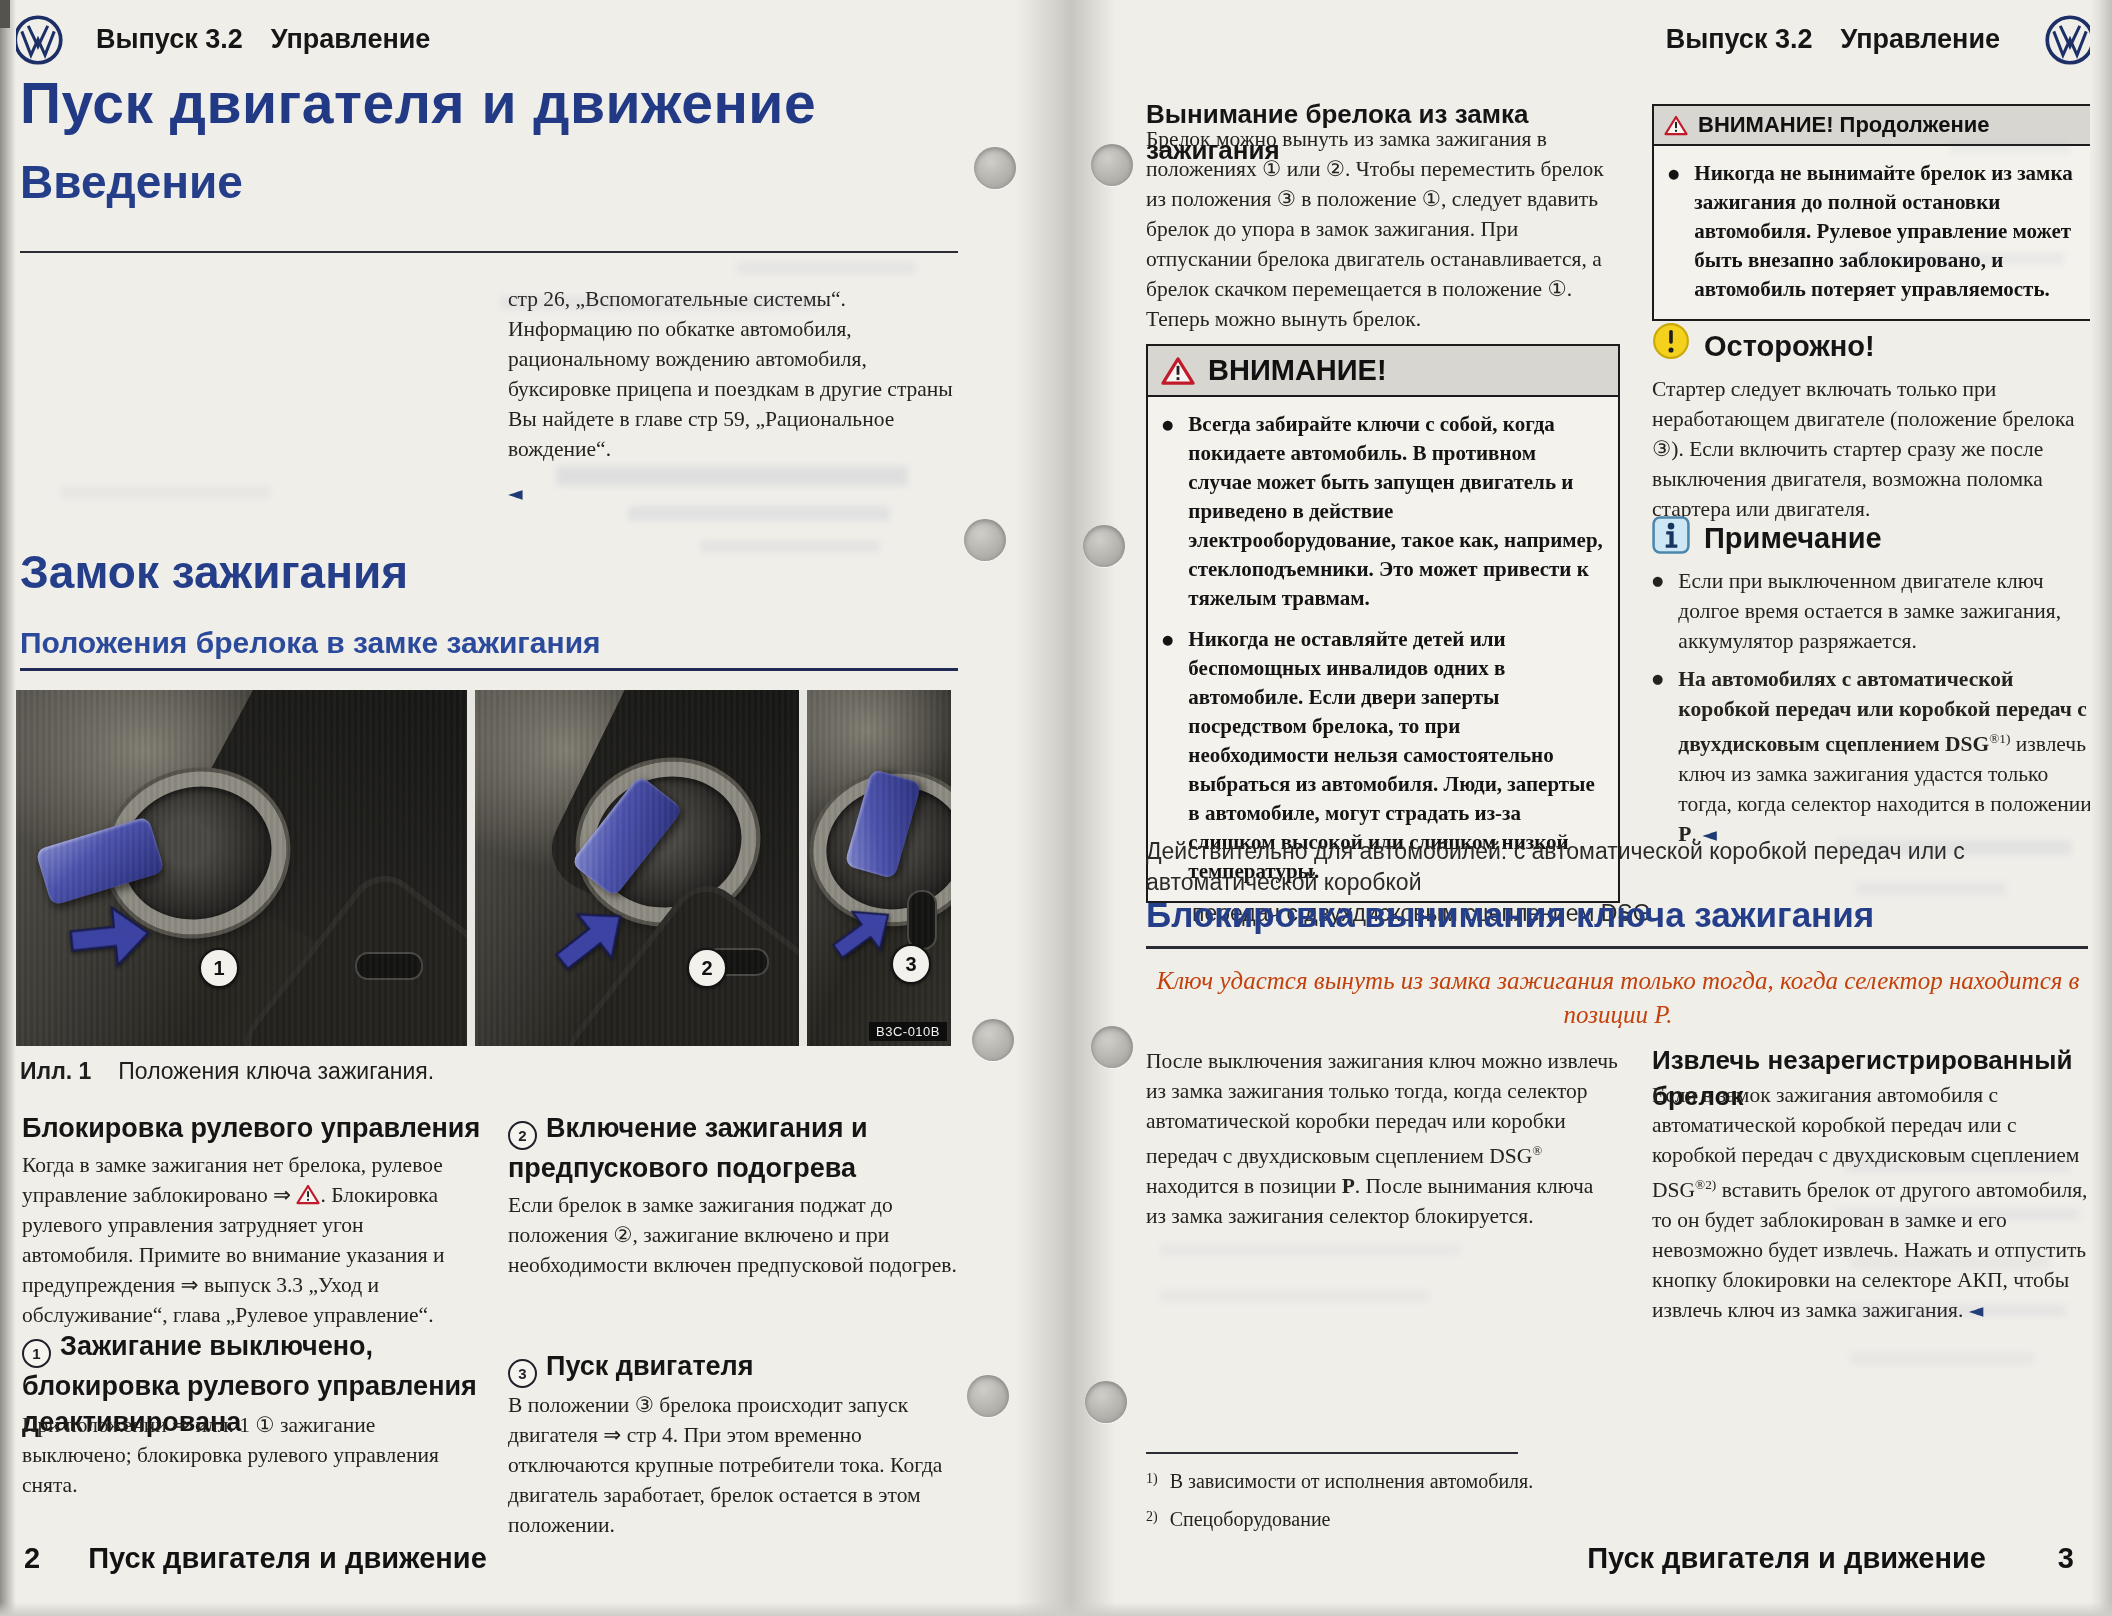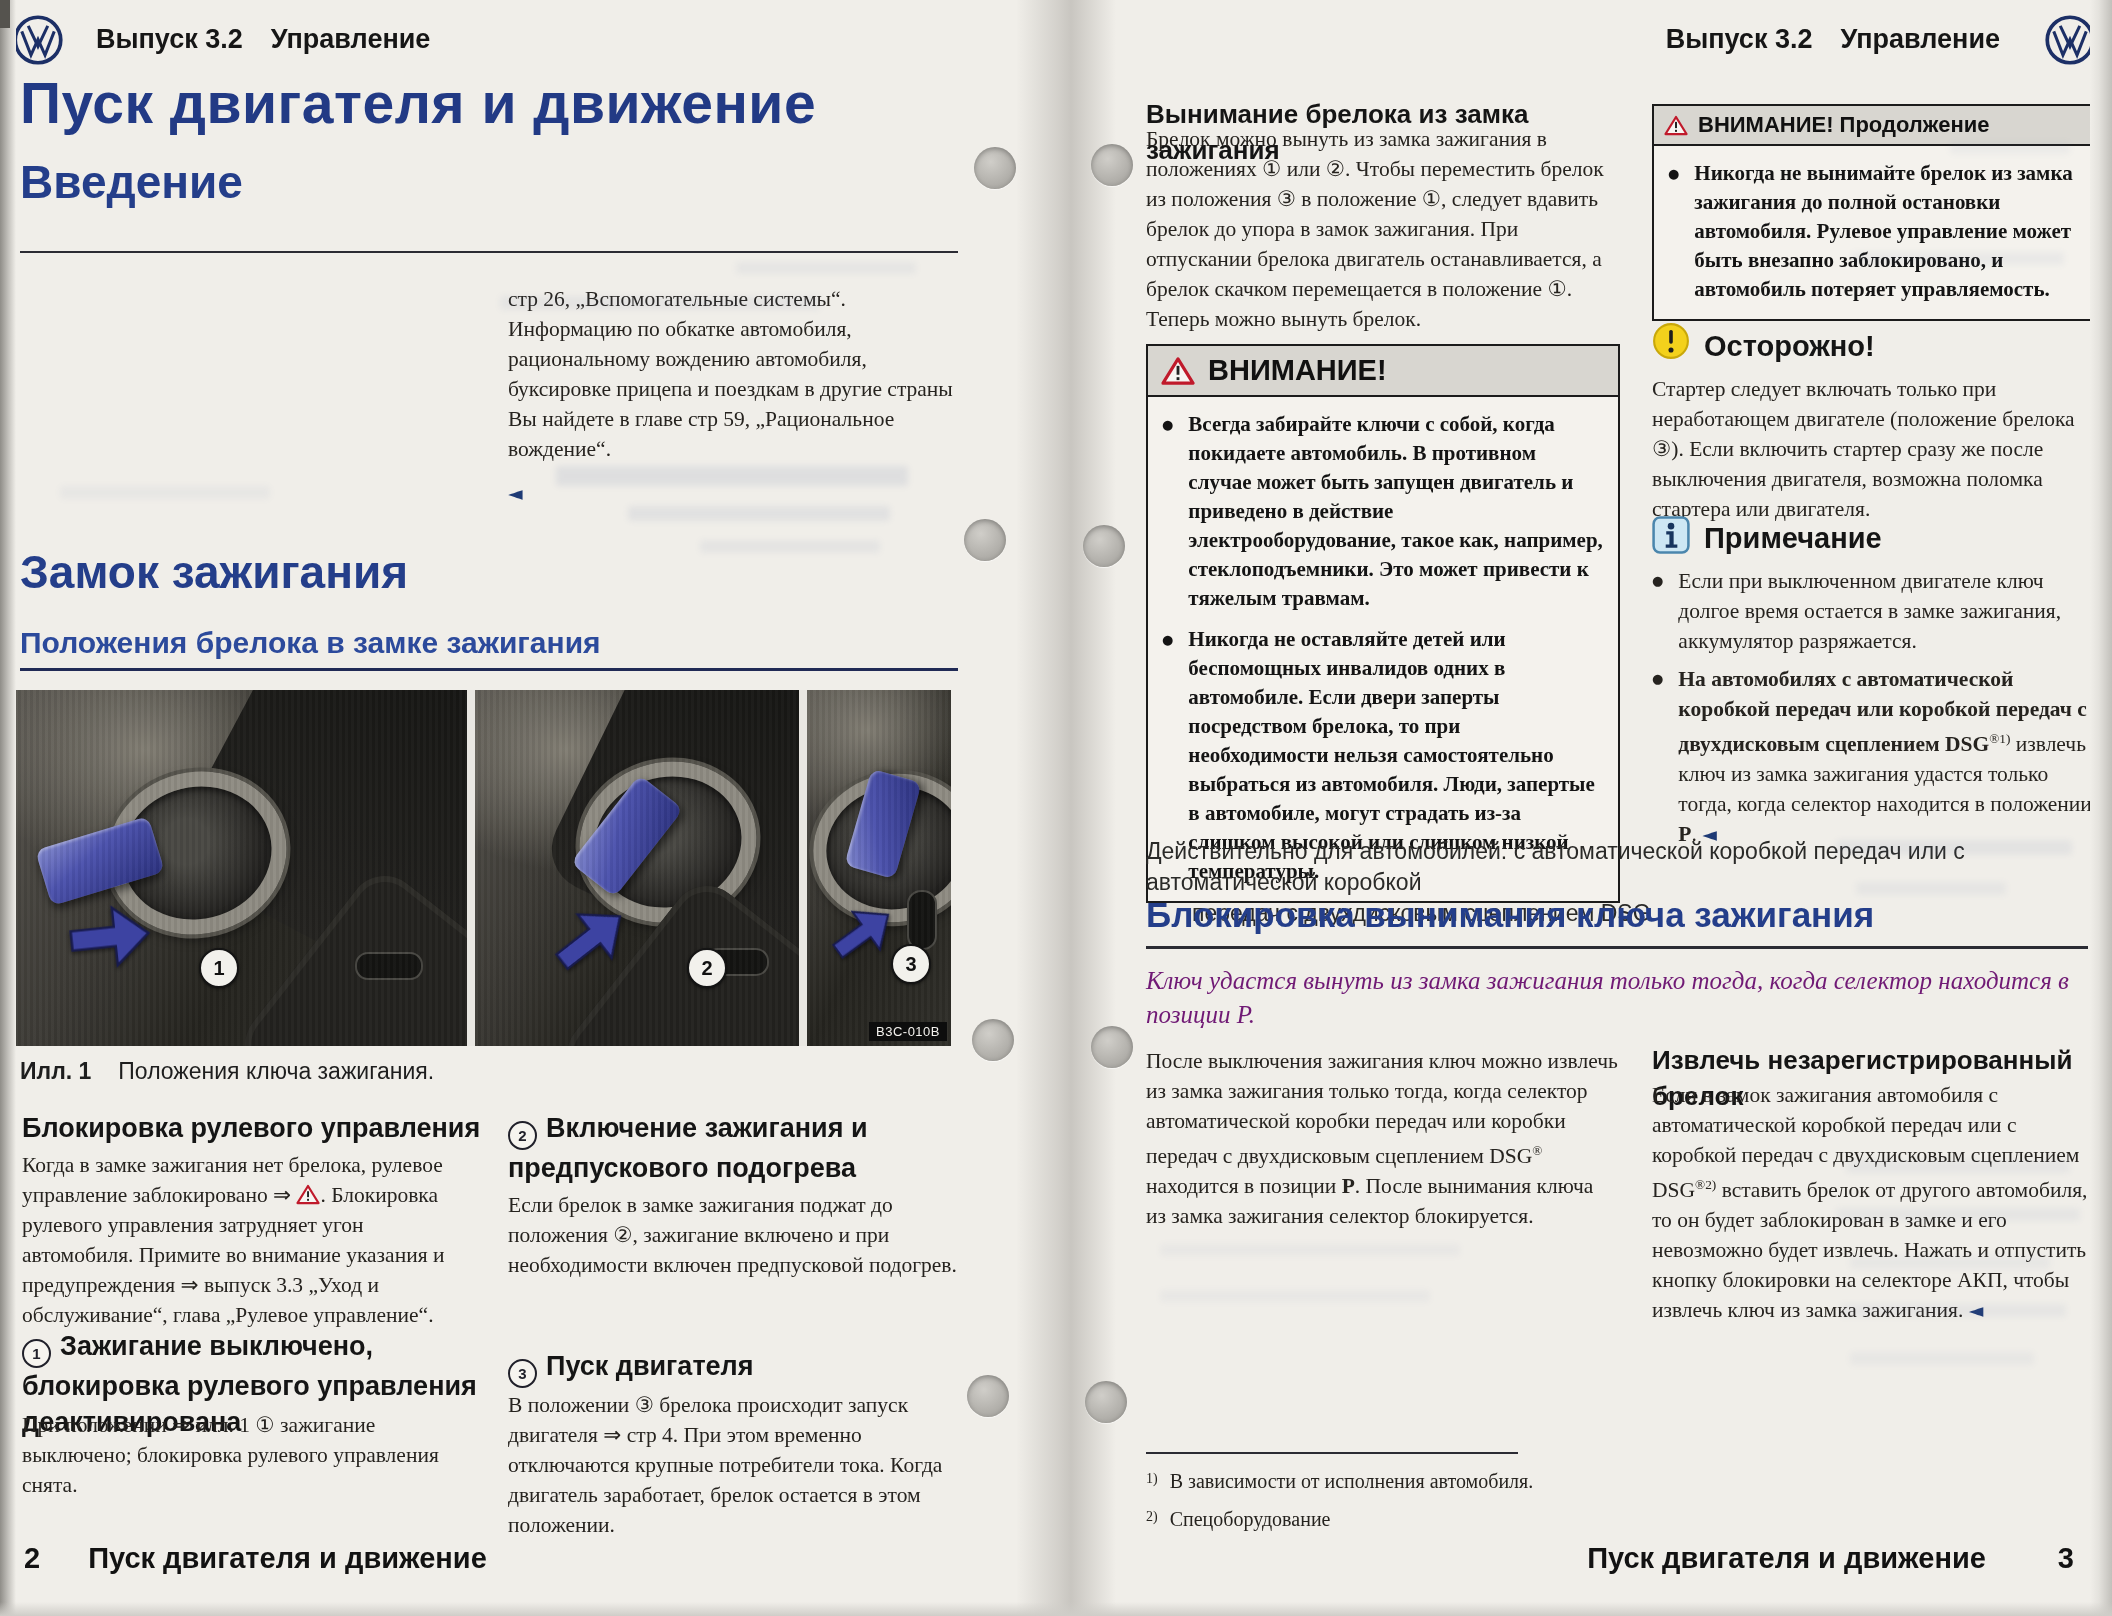--- a/index.html
+++ b/index.html
@@ -68,21 +68,21 @@
         background:linear-gradient(90deg,rgba(60,55,48,0),rgba(60,55,48,.16) 42%,rgba(60,55,48,.22) 55%,rgba(60,55,48,0));}
   .edgeL{position:absolute;left:0;top:0;width:16px;height:1616px;
         background:linear-gradient(90deg,#8f8d88,#c6c4bf 55%,#f0eee9);}
   .edgeR{position:absolute;right:0;top:0;width:22px;height:1616px;
         background:linear-gradient(270deg,#c2c0bb,#e4e2dd 60%,#f0eee9);}
   .edgeB{position:absolute;left:0;bottom:0;width:2112px;height:14px;
         background:linear-gradient(0deg,#cfcdc8,rgba(240,238,233,0));}
   .cornermark{position:absolute;left:0;top:0;width:10px;height:28px;background:#55534e;}
   .fnote{display:flex;align-items:flex-start;font:20px/26px "Liberation Serif",serif;color:#26231f;}
   .fnote .fs{font-size:14px;margin-right:12px;margin-top:-2px;}
-  .leaditalic{font:italic 25px/34px "Liberation Serif",serif;color:#701a75;}
+  .leaditalic{font:italic 25px/34px "Liberation Serif",serif;color:#c2410c;text-align:center;}
   .validity{font:23px/31px "Liberation Sans",sans-serif;color:#2a2a28;}
   .caption{display:flex;gap:27px;font:23px "Liberation Sans",sans-serif;color:#1e1e1e;}
 </style>
 </head>
 <body>
 
 <div class="ab" style="left:0;top:0;width:1030px;height:1616px;">
 
   <svg class="ab" style="left:12px;top:14px;color:#1c2f66;" width="52" height="52" viewBox="0 0 48 48">
     <circle cx="24" cy="24" r="21" fill="none" stroke="currentColor" stroke-width="3.4"></circle>

